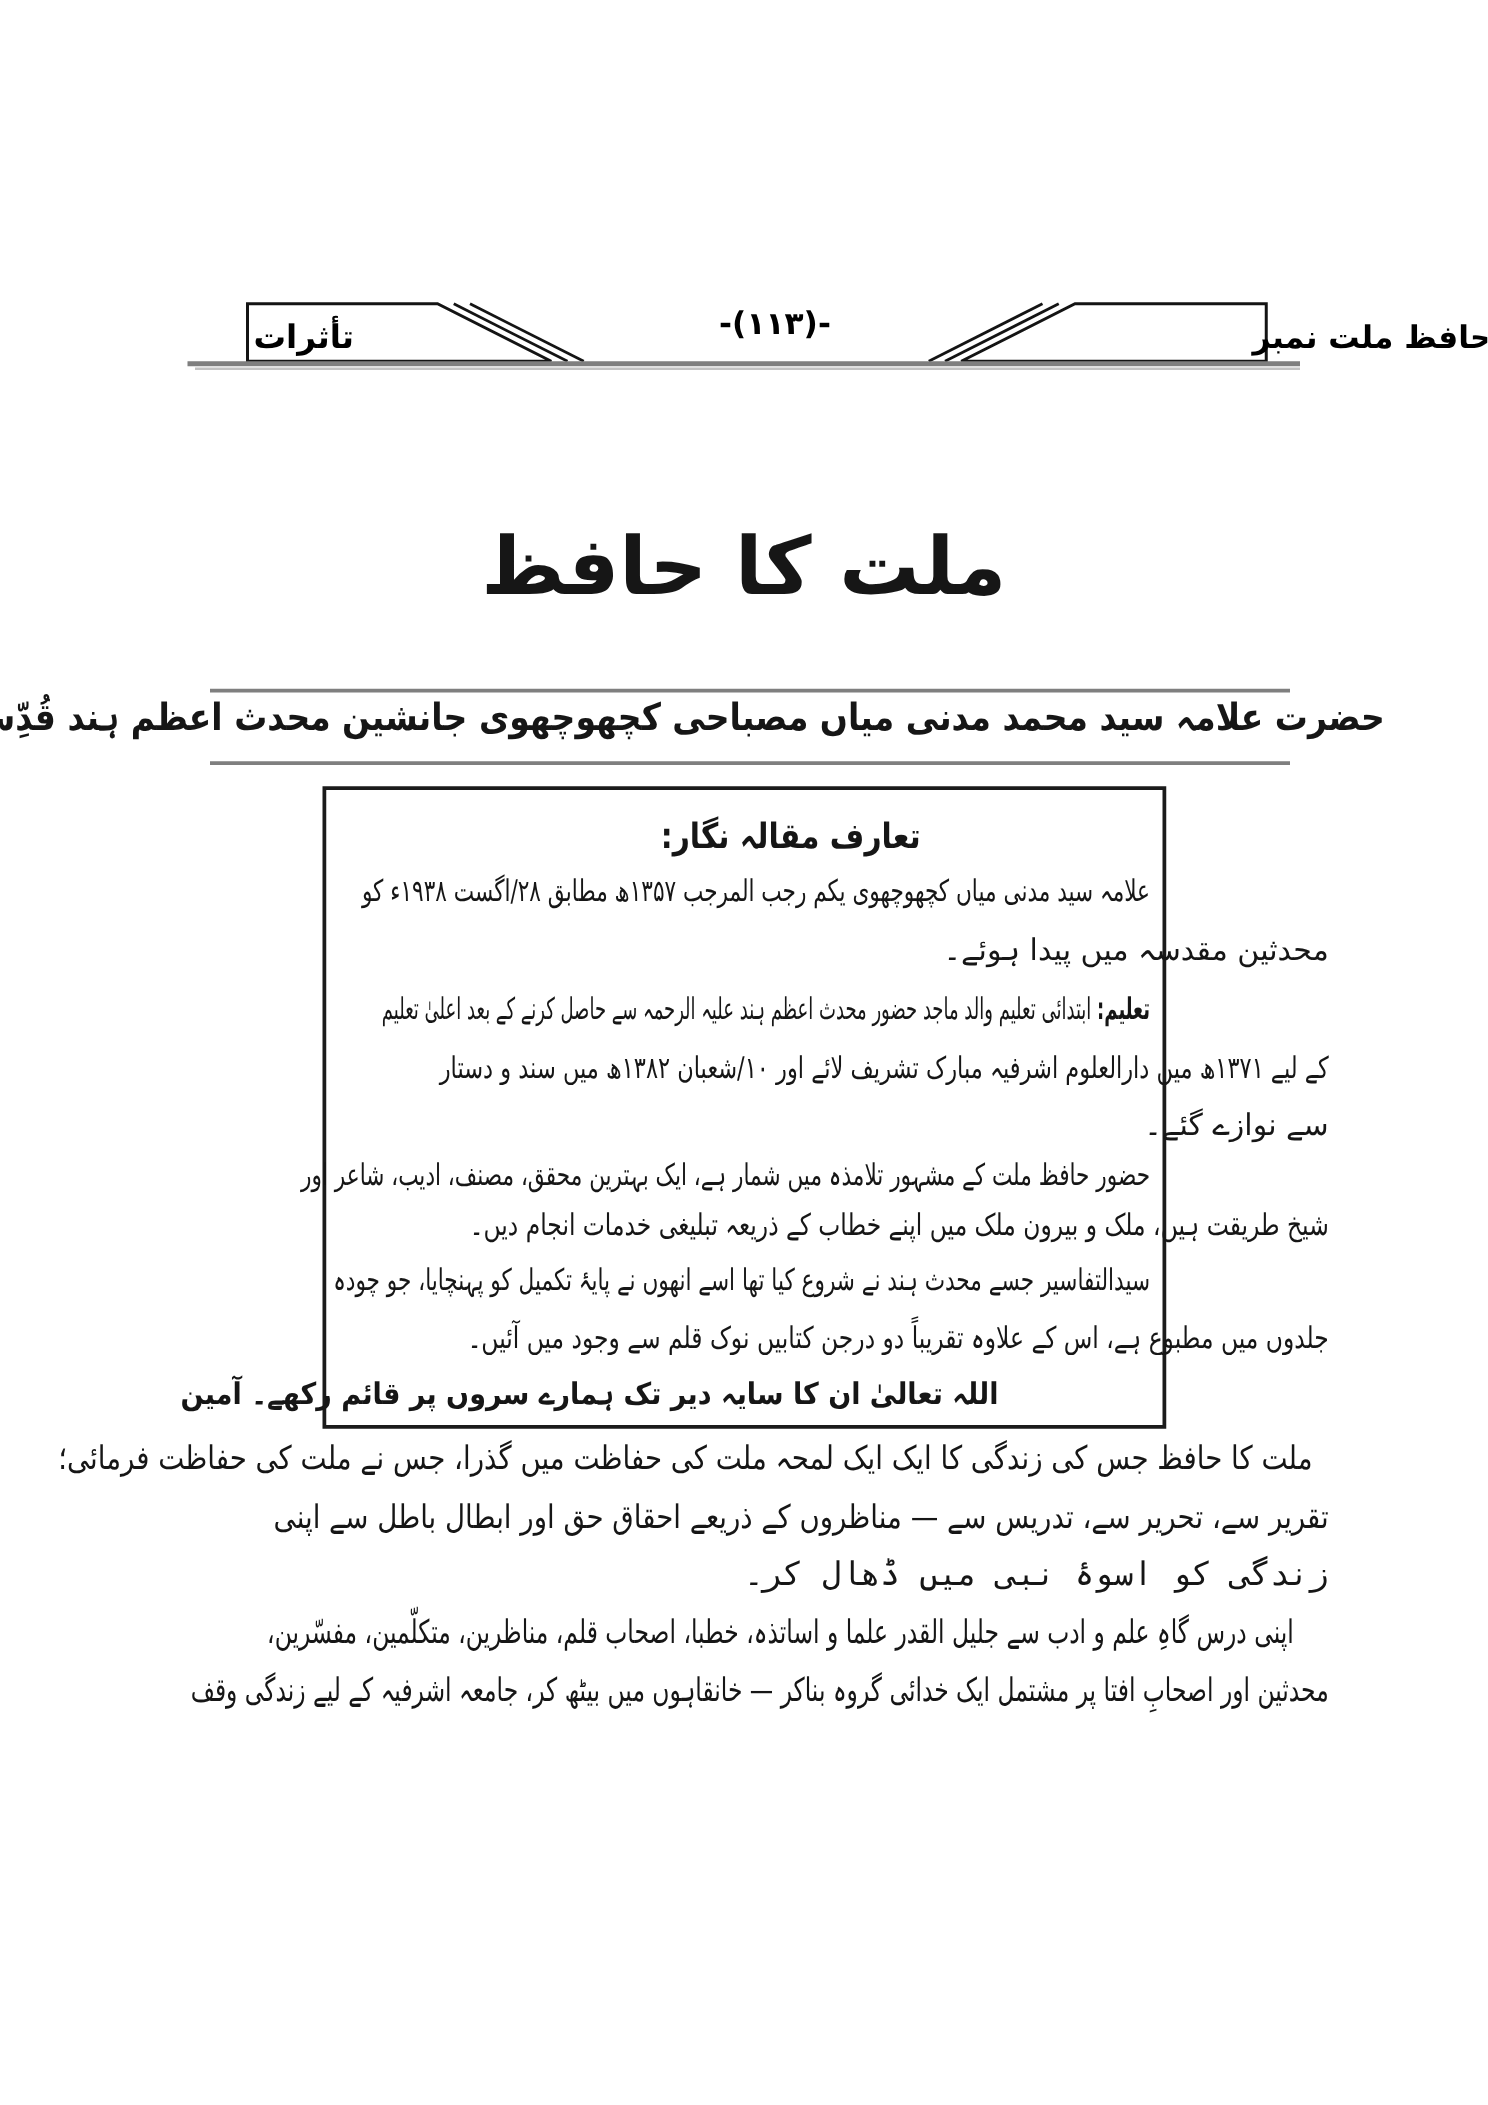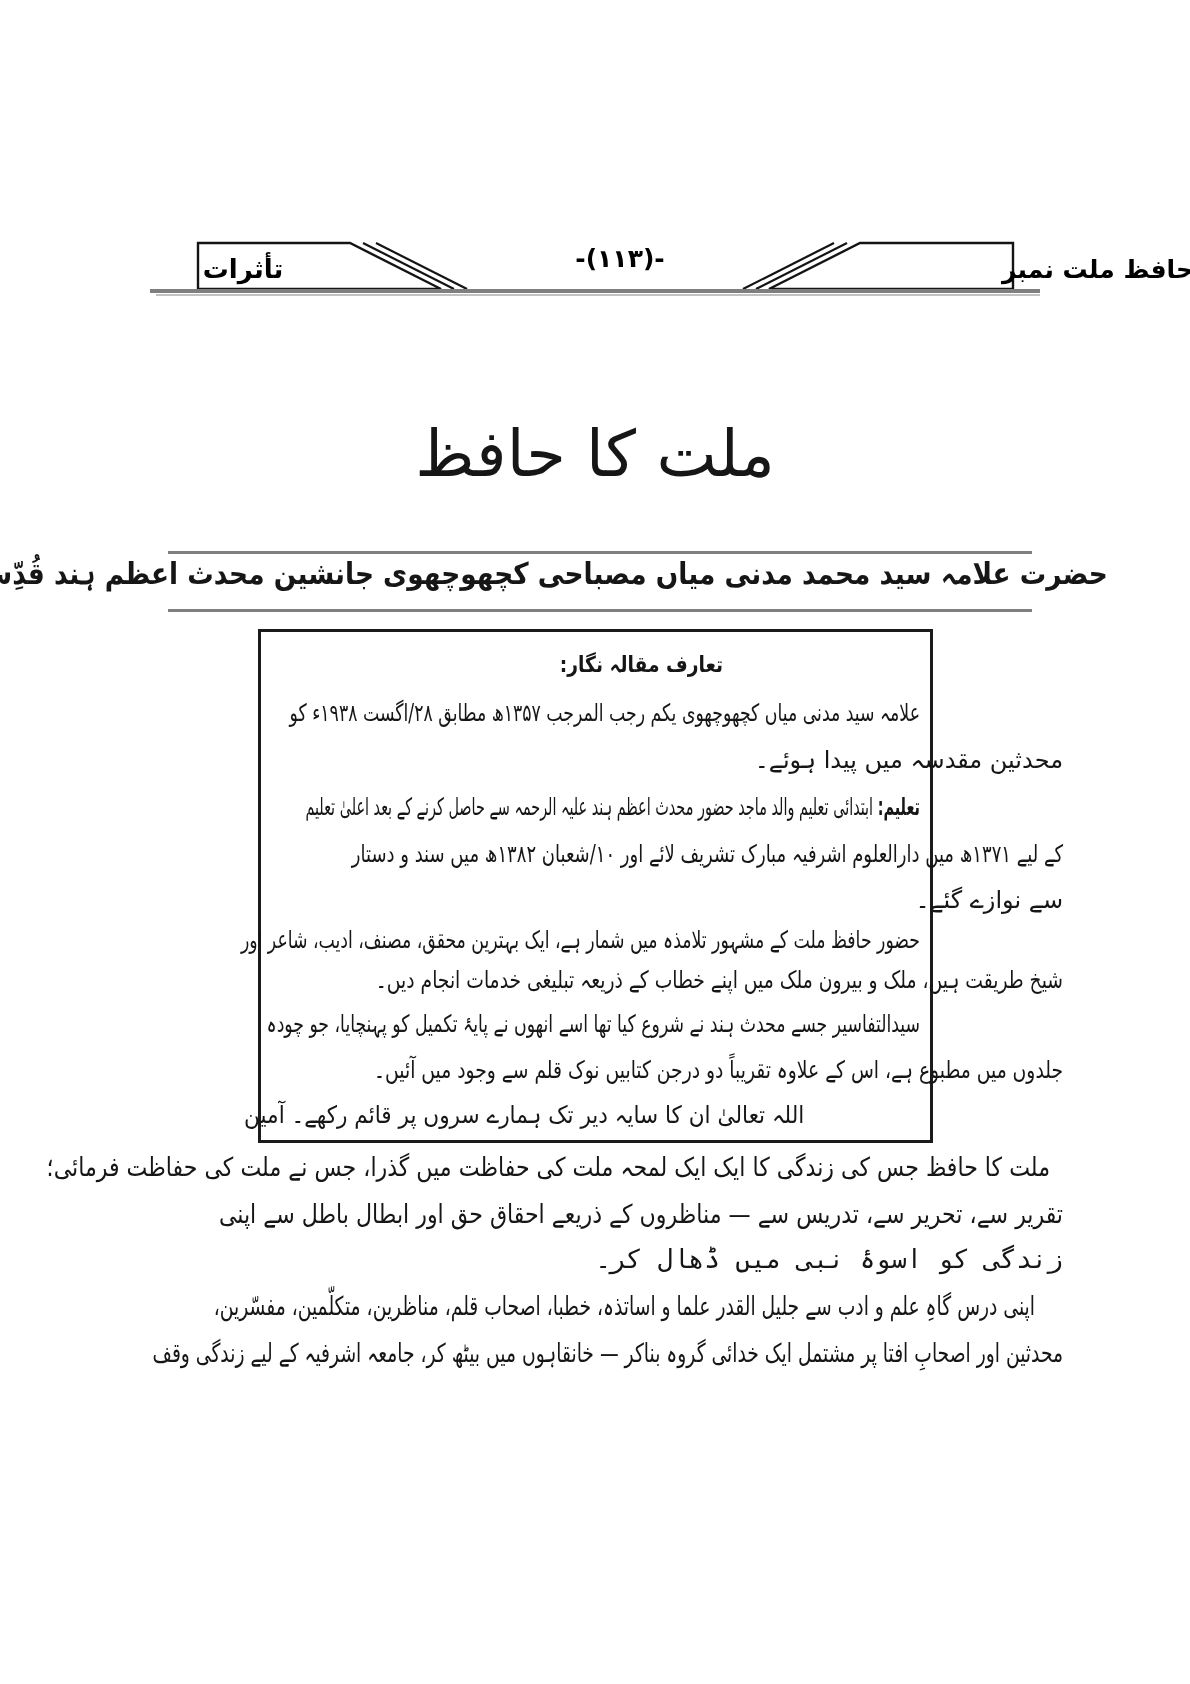--- a/index.html
+++ b/index.html
@@ -26,21 +26,21 @@
   .sx60{transform:scaleX(.60);transform-origin:100% 50%;}
   .sx72{transform:scaleX(.72);transform-origin:100% 50%;}
   .sx75{transform:scaleX(.75);transform-origin:100% 50%;}
   .sx78{transform:scaleX(.78);transform-origin:100% 50%;}
   .sx85{transform:scaleX(.85);transform-origin:100% 50%;}
   .sxc88{transform:scaleX(.88);transform-origin:50% 50%;}
   .sxc90{transform:scaleX(.90);transform-origin:50% 50%;}
   .bold{font-weight:700;}
   .page-title{
     position:absolute;top:414px;left:0;right:0;
-    text-align:center;font-size:64px;font-weight:400;
+    text-align:center;font-size:64px;font-weight:700;
     letter-spacing:0;line-height:1.25;
   }
   .subtitle{
     position:absolute;top:556px;left:0;right:0;
     text-align:center;font-size:30px;font-weight:600;
     white-space:nowrap;
   }
   .rule{
     position:absolute;left:168px;right:158px;height:3px;
     background:#7f7f7f;
@@ -48,20 +48,21 @@
   .intro-frame{
     position:absolute;
     left:258px;top:629px;width:675px;height:514px;
     border:3px solid #1b1b1b;
     box-sizing:border-box;
     background:transparent;
   }
   .center-in-box{
     left:258px;width:577px;right:auto;
     text-align:center;
+    font-weight:bold;
   }
 </style>
 </head>
 <body>
 
 <svg class="abs" style="left:0;top:0;" width="1190" height="310" viewBox="0 0 1190 310">
 
   <g>
     <path d="M198,243 L350,243 L441,289 L198,289 Z" fill="#ffffff" stroke="#141414" stroke-width="2.4"></path>
     <line x1="363" y1="243" x2="454" y2="289" stroke="#141414" stroke-width="2.2"></line>
@@ -85,21 +86,21 @@
 <div class="page-title">ملت کا حافظ</div>
 
 <div class="rule" style="top:551px;"></div>
 <div class="subtitle">
   <span class="sxc88" style="display:inline-block;">حضرت علامہ سید محمد مدنی میاں مصباحی کچھوچھوی جانشین محدث اعظم ہند قُدِّسَ سِرُّہ</span>
 </div>
 <div class="rule" style="top:609px;"></div>
 
 <div class="intro-frame"></div>
 
-<div class="line bold" style="top:650px;right:467px;font-size:22px;">
+<div class="line bold" style="top:650px;right:453px;font-size:28px;">
   <span class="sx85" style="display:inline-block;">تعارف مقالہ نگار:</span>
 </div>
 
 <div class="line sx72" style="top:697px;right:270px;">علامہ سید مدنی میاں کچھوچھوی یکم رجب المرجب ۱۳۵۷ھ مطابق ۲۸/اگست ۱۹۳۸ء کو</div>
 <div class="line" style="top:744px;right:127px;">محدثین مقدسہ میں پیدا ہوئے۔</div>
 <div class="line sx60" style="top:791px;right:270px;">
   <span class="bold">تعلیم:</span><span> ابتدائی تعلیم والد ماجد حضور محدث اعظم ہند علیہ الرحمہ سے حاصل کرنے کے بعد اعلیٰ تعلیم</span>
 </div>
 <div class="line sx75" style="top:838px;right:127px;">کے لیے ۱۳۷۱ھ میں دارالعلوم اشرفیہ مبارک تشریف لائے اور ۱۰/شعبان ۱۳۸۲ھ میں سند و دستار</div>
 <div class="line" style="top:884px;right:127px;">سے نوازے گئے۔</div>

